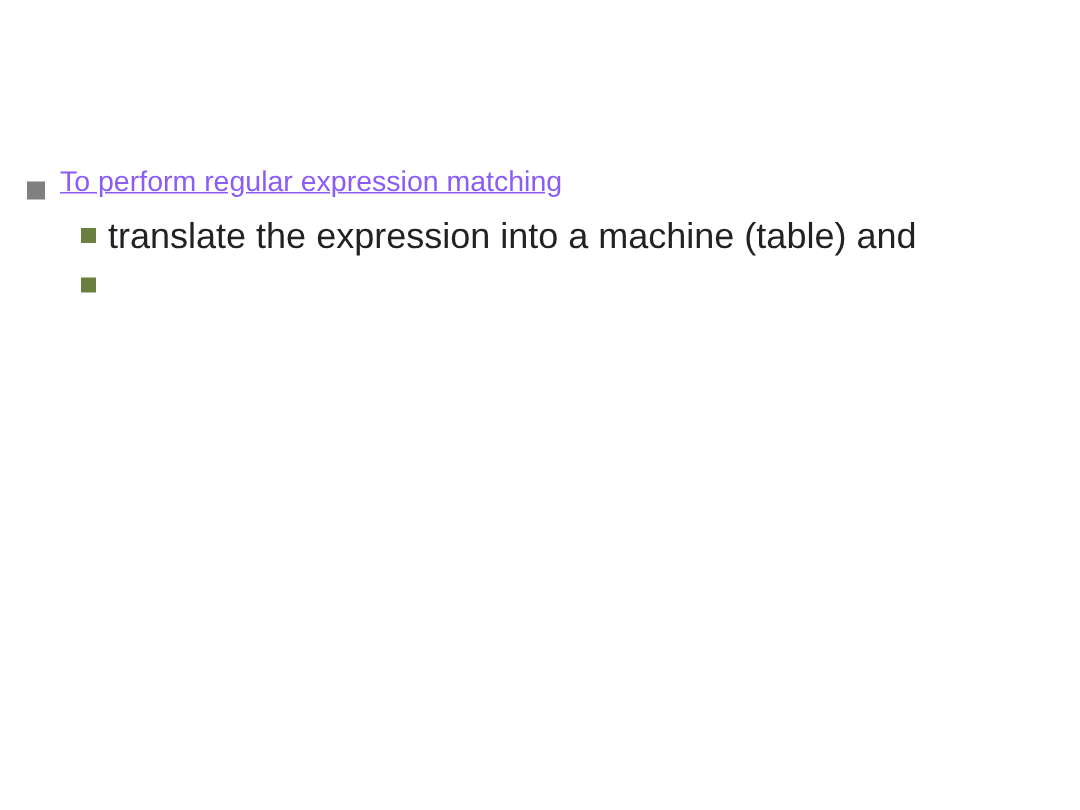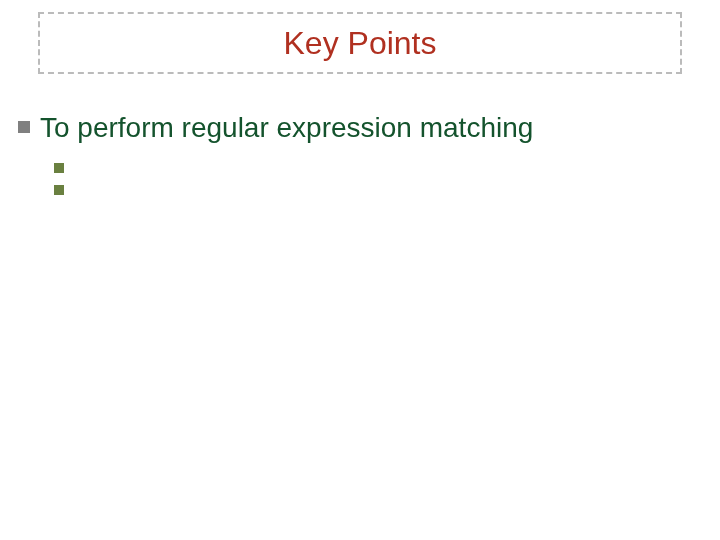--- a/index.html
+++ b/index.html
@@ -47,23 +47,24 @@
   }
   .lvl1 .bullet {
     flex: 0 0 auto;
     width: 12px;
     height: 12px;
     background: #808080;
     margin-top: 11px;
     margin-right: 10px;
   }
   .lvl1 .text {
-    font-size: 28px;
-    color: #14532d;
+    font-size: 19px;
+    color: #8b5cf6;
     line-height: 1.25;
+    text-decoration: underline;
   }
   .lvl2-container {
     margin-left: 36px;
   }
   .lvl2 {
     display: flex;
     align-items: flex-start;
     margin-top: 2px;
   }
   .lvl2 .bullet {
@@ -78,34 +79,32 @@
     font-size: 24px;
     color: #222222;
     line-height: 1.3;
   }
 </style>
 </head>
 <body>
 
 <div class="slide">
 
-  <div class="title-box">
-    <div class="title-text">Key Points</div>
-  </div>
 
   <div class="body">
 
     <div class="lvl1">
       <div class="bullet"></div>
       <div class="text">To perform regular expression matching</div>
     </div>
 
     <div class="lvl2-container">
       <div class="lvl2">
         <div class="bullet"></div>
+        <div class="text">translate the expression into a machine (table) and</div>
       </div>
       <div class="lvl2">
         <div class="bullet"></div>
       </div>
     </div>
 
   </div>
 
 </div>
 

